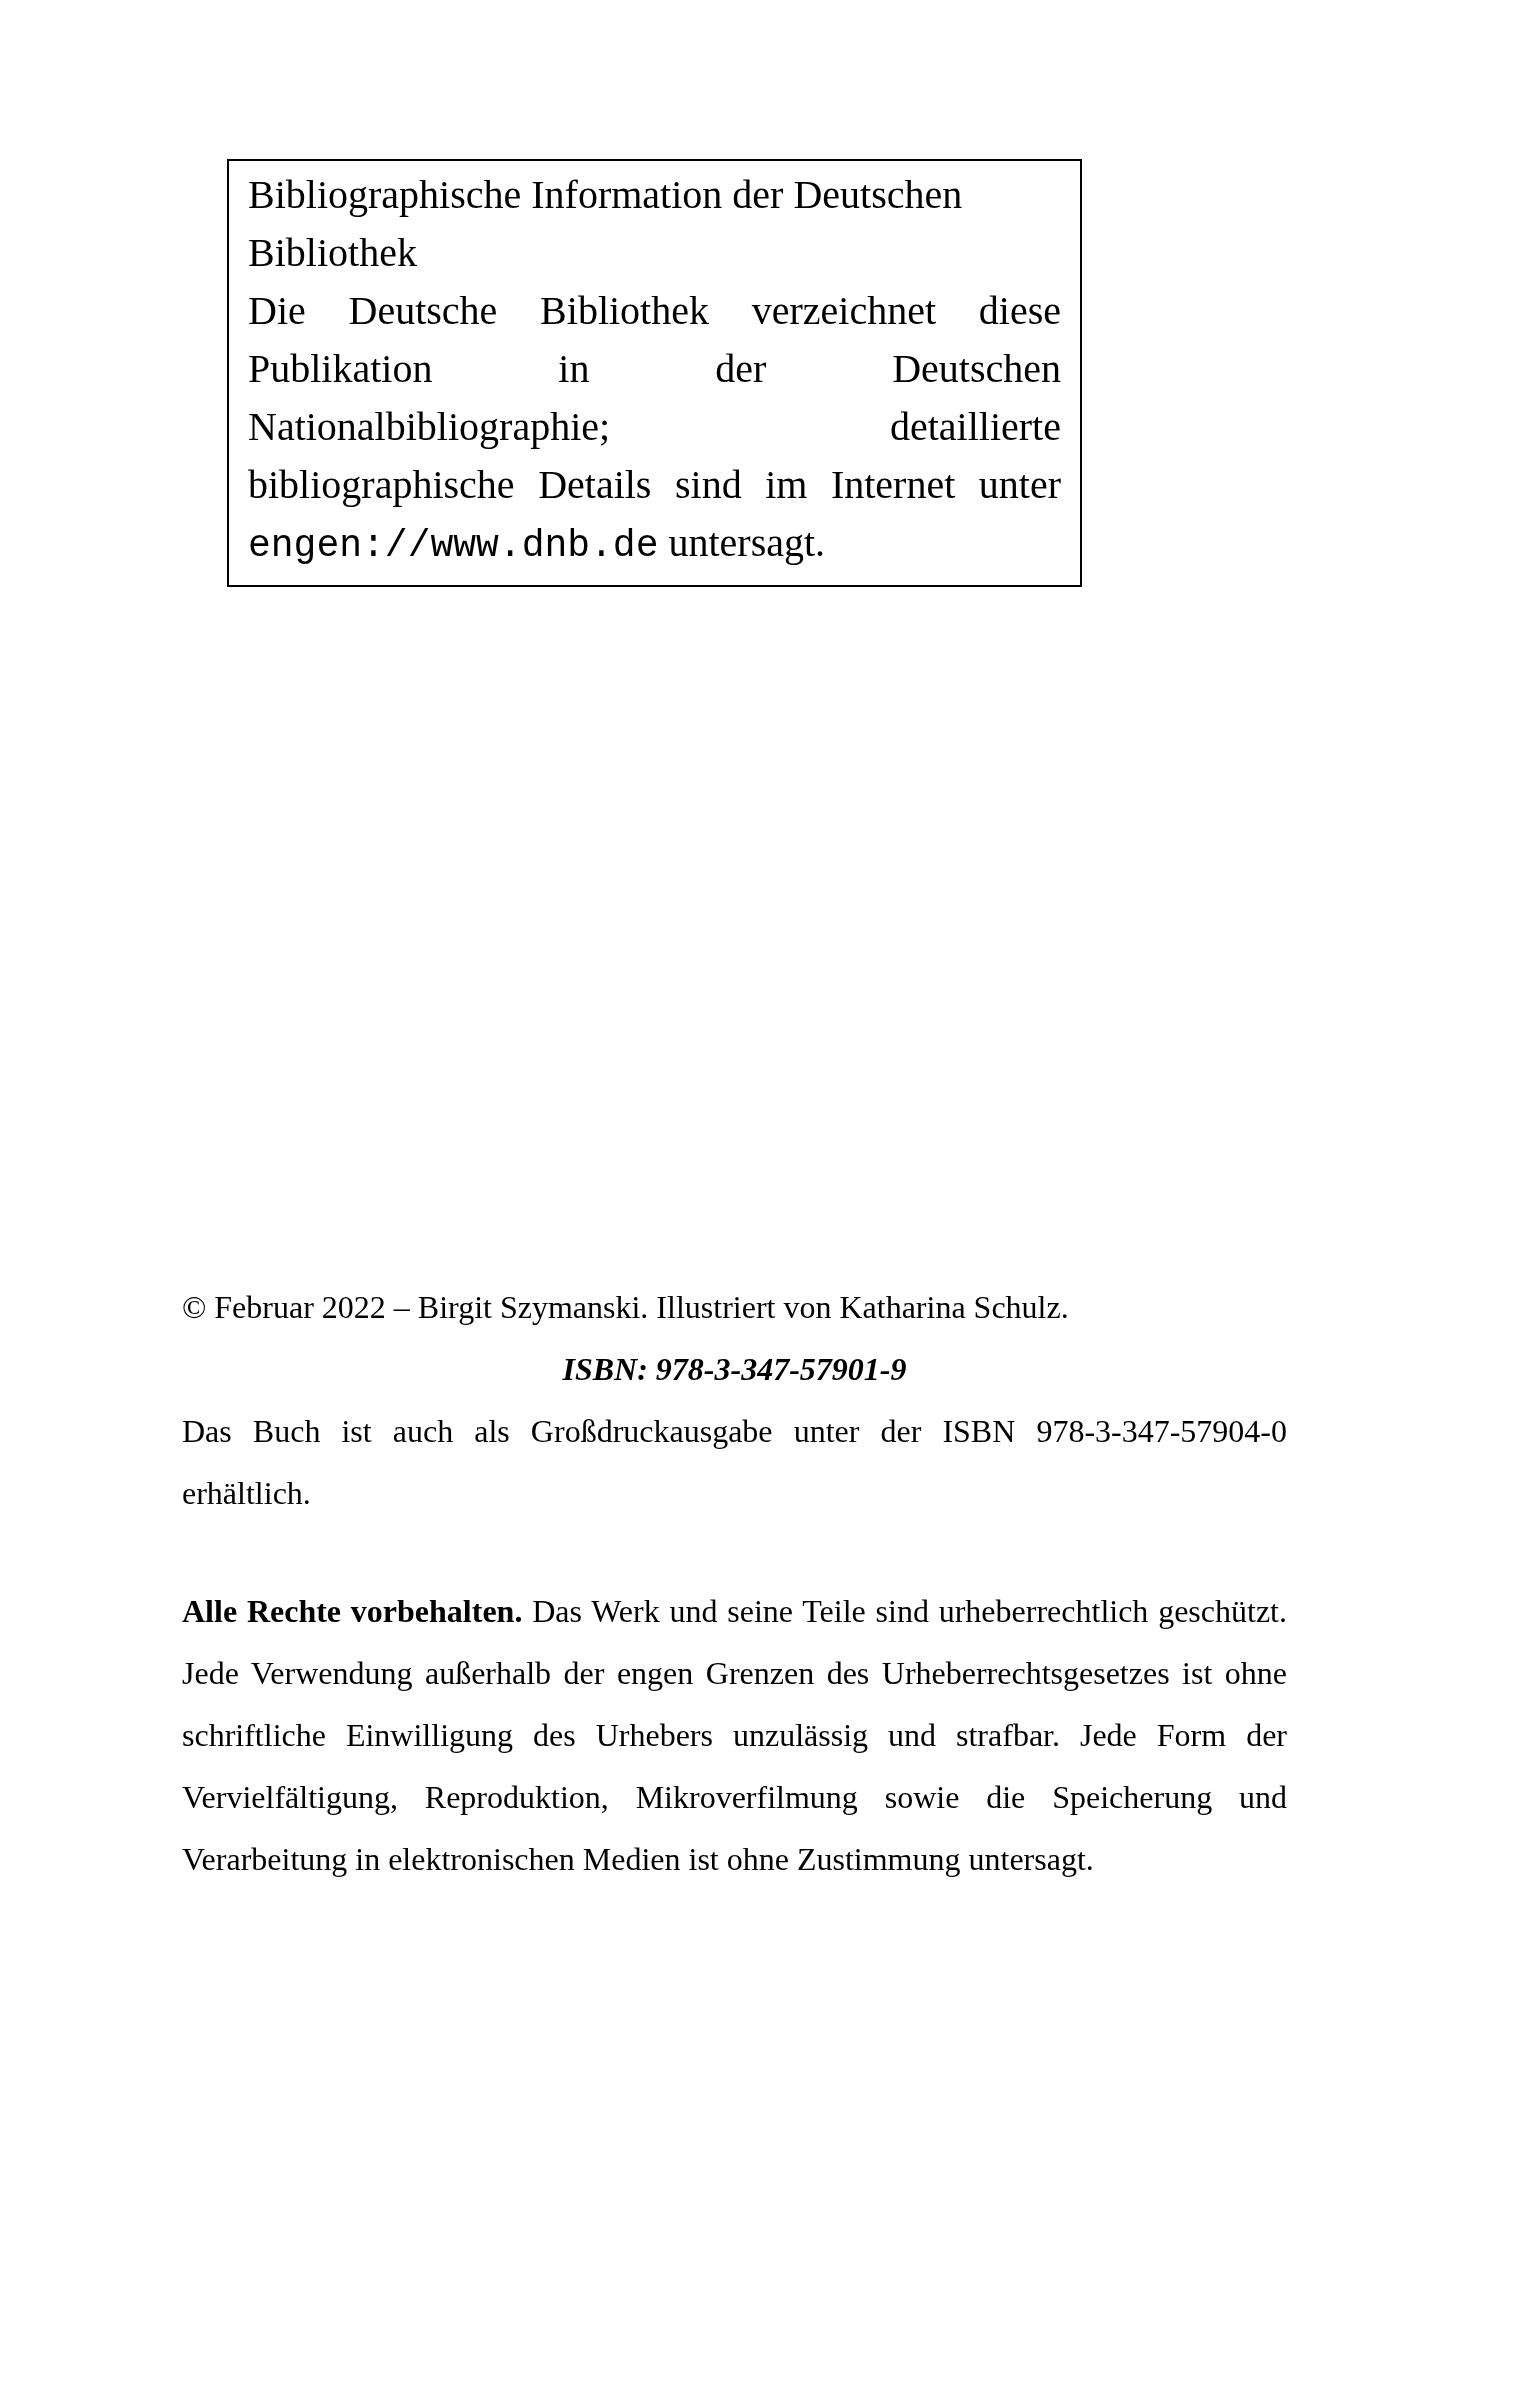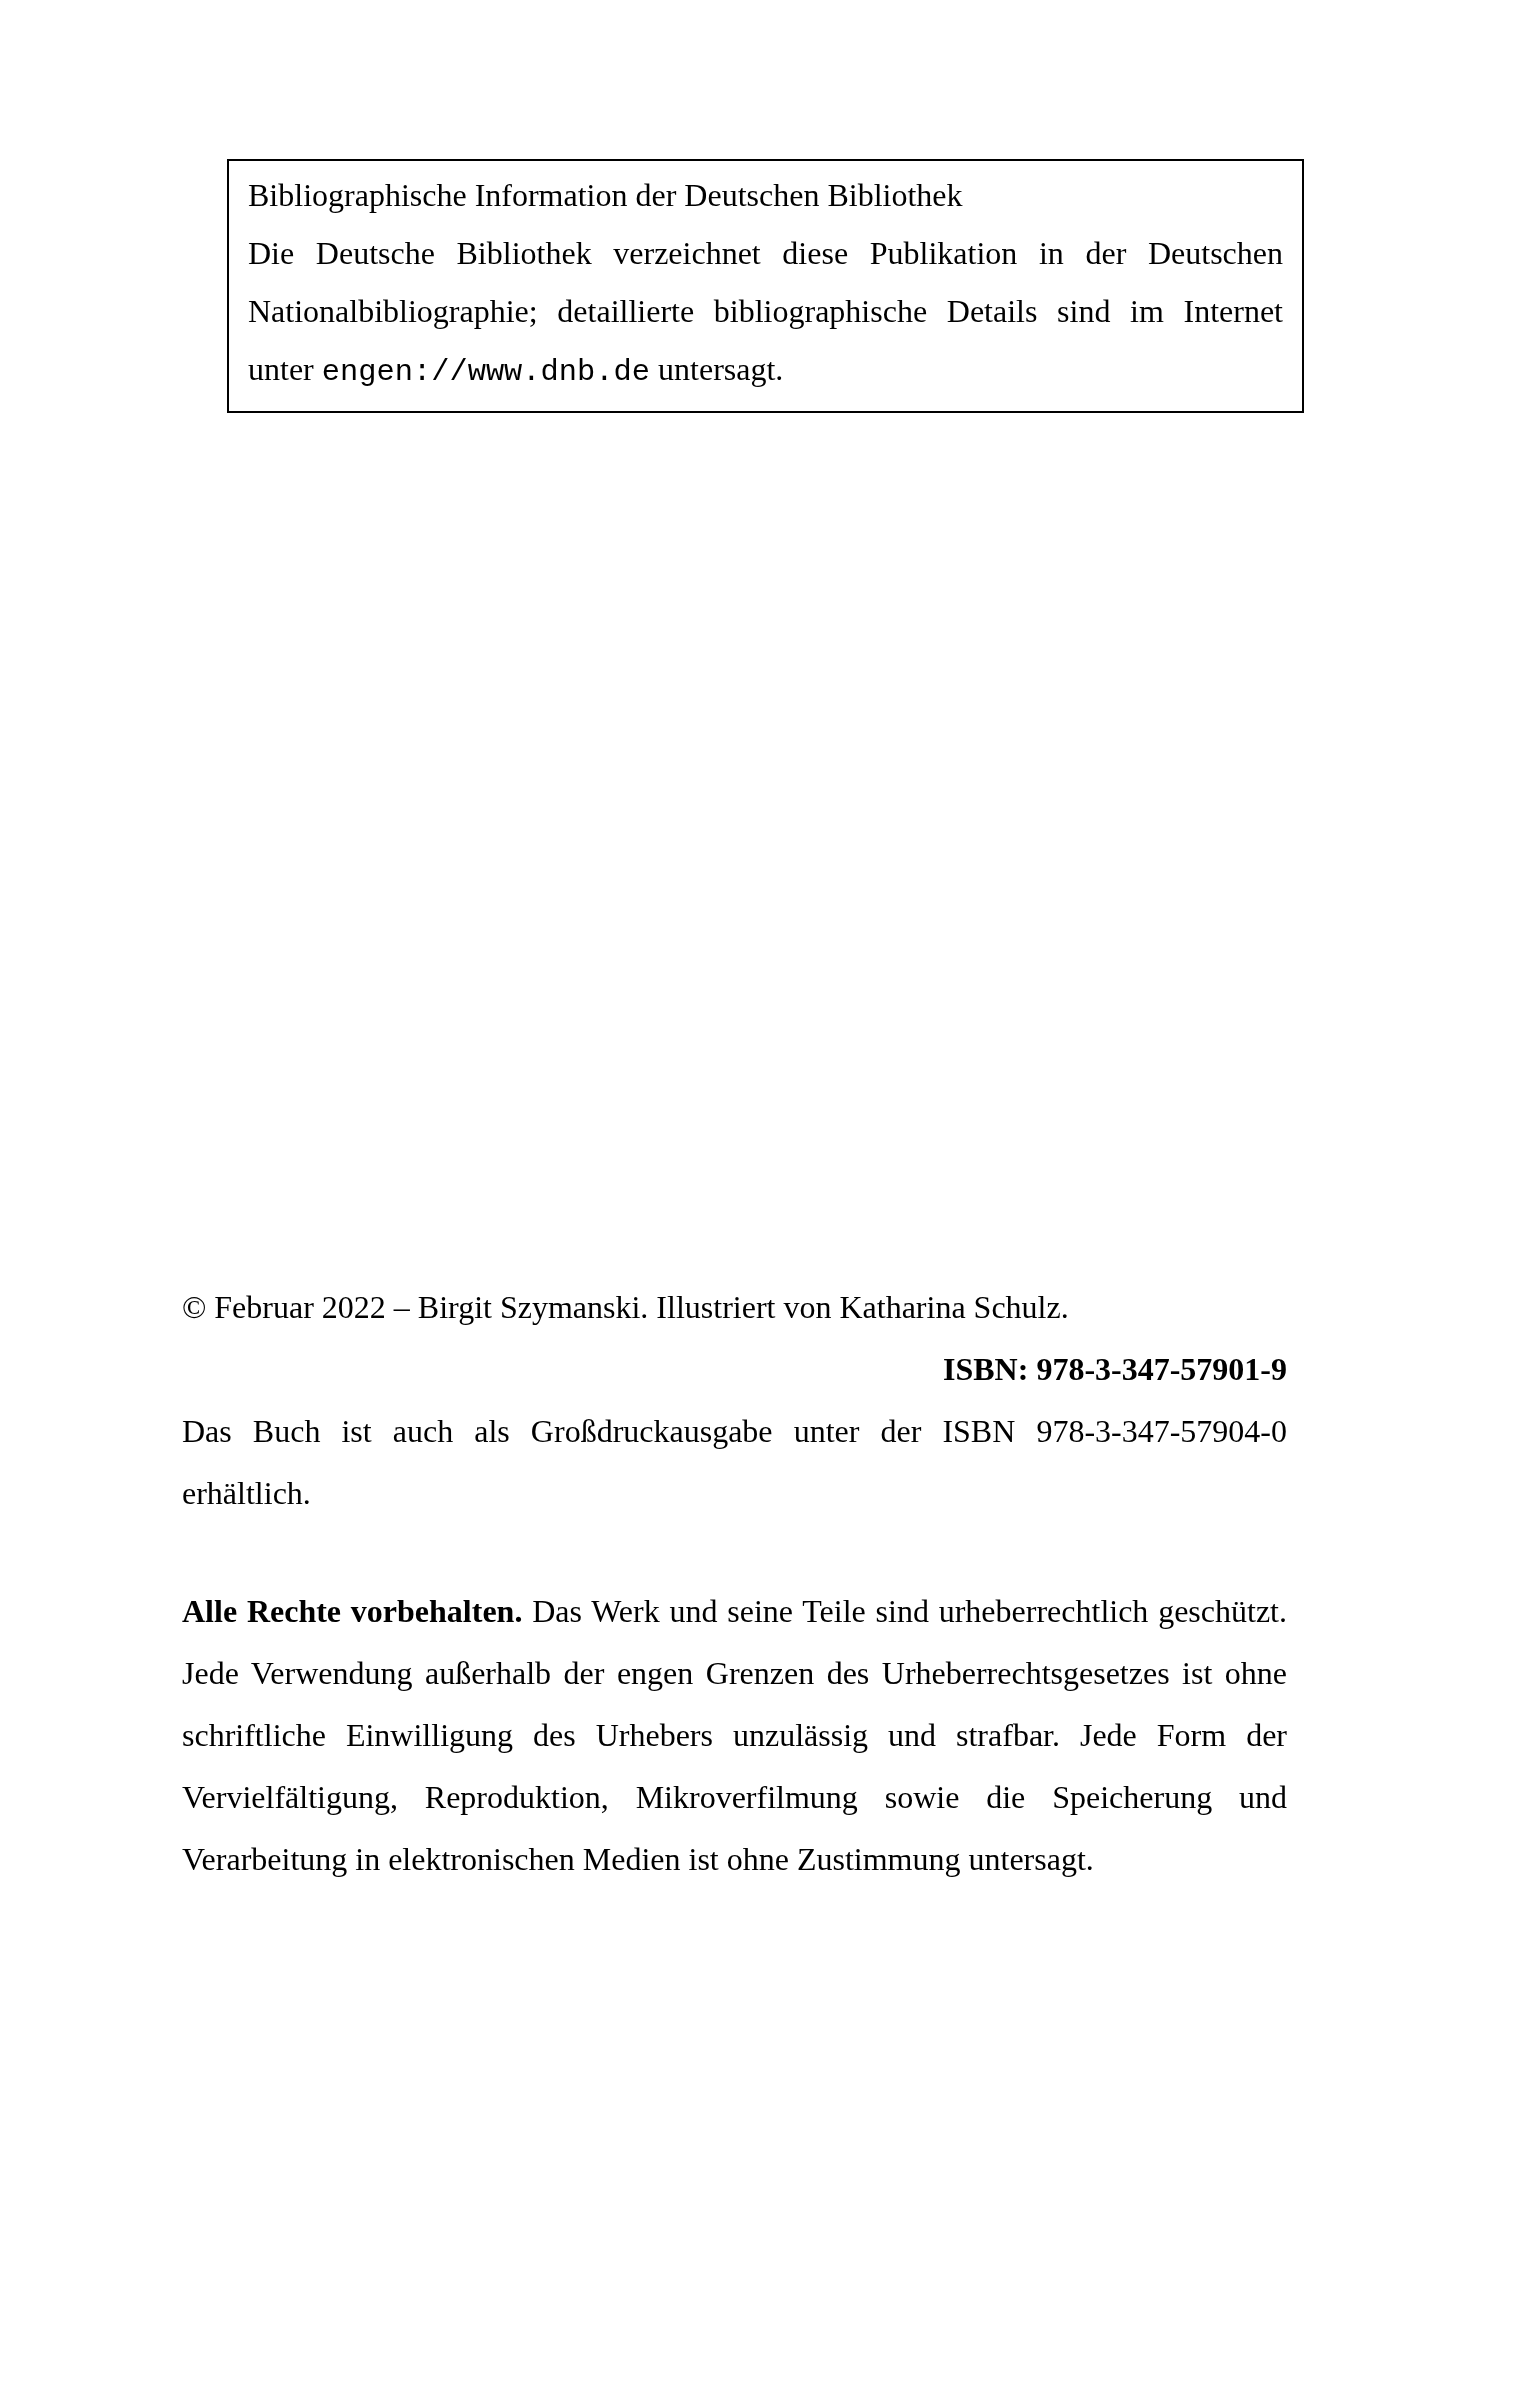--- a/index.html
+++ b/index.html
@@ -19,25 +19,25 @@
     position: absolute;
     inset: 0;
     background: #ffffff;
   }
 
   
   .dnb-box {
     position: absolute;
     left: 227px;
     top: 159px;
-    width: 1077px;
+    width: 855px;
     box-sizing: border-box;
     border: 2.1px solid #000000;
     padding: 5.4px 19px 9.6px 19px;
-    font-size: 32px;
+    font-size: 40px;
     line-height: 58px;
   }
   .dnb-box .box-title {
     margin: 0;
     text-align: left;
   }
   .dnb-box .box-body {
     margin: 0;
     text-align: justify;
     text-justify: inter-word;
@@ -60,21 +60,22 @@
   }
   .imprint p {
     margin: 0;
   }
   .para-justified {
     text-align: justify;
     text-justify: inter-word;
     hyphens: auto;
   }
   .para-left {
-    text-align: right;
+    text-align: center;
+    font-style: italic;
   }
   .bold {
     font-weight: bold;
   }
   .rights {
     margin-top: 56px !important;
   }
 </style>
 </head>
 <body>

